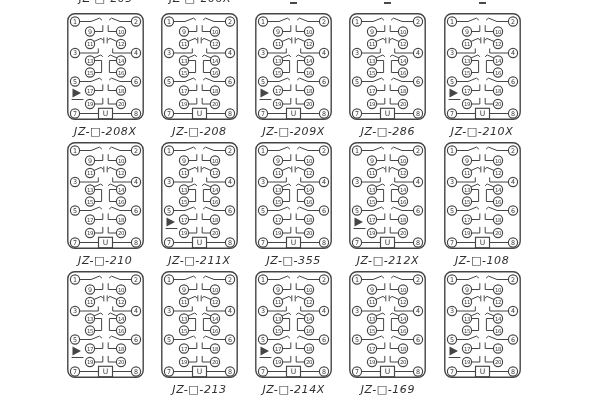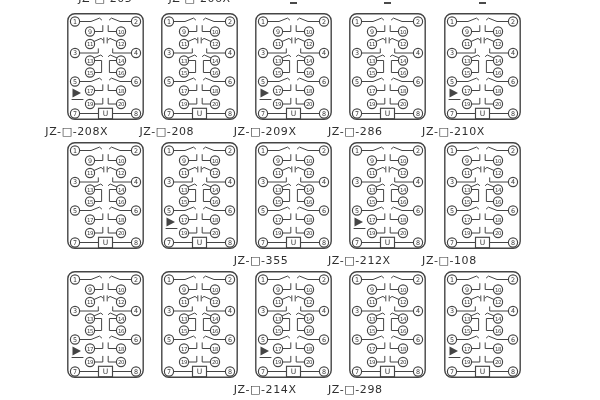--- a/index.html
+++ b/index.html
@@ -9,22 +9,22 @@
   }
   .crop-strip{position:absolute;left:0;top:0;width:600px;height:5px;overflow:hidden;}
   .crop-label{
     position:absolute;top:-8px;width:120px;text-align:center;
     font-size:11px;letter-spacing:.5px;color:#2f2f2f;white-space:nowrap;
   }
   .crop-tick{position:absolute;top:2px;width:7px;height:1.6px;background:#4a4a4a;}
   .cell{position:absolute;width:77px;height:140px;}
   .cell svg{display:block;}
   .cell-label{
-    position:absolute;left:-21.5px;top:112px;width:120px;text-align:left;
-    font-size:11px;letter-spacing:.6px;color:#2f2f2f;white-space:nowrap;
+    position:absolute;left:-21.5px;top:112px;width:120px;text-align:center;
+    font-size:11px;letter-spacing:.6px;color:#2f2f2f;white-space:nowrap;font-style:italic;
   }
 </style>
 </head>
 <body>
 
 <div class="sheet">
   <div class="crop-strip" id="cropStrip">
       <div class="crop-label" style="left: 45.3px;">JZ-□-205</div>
       <div class="crop-label" style="left: 139.5px;">JZ-□-206X</div>
       <div class="crop-tick" style="left: 290.2px;"></div>
@@ -581,20 +581,21 @@
           </g>
           <g>
             <circle cx="54" cy="77.5" r="4.6" fill="#fff" stroke="#454545" stroke-width="1.15"></circle>
             <text x="54" y="79.5" text-anchor="middle" font-size="5.4" letter-spacing="-0.4" fill="#3a3a3a">18</text>
           </g>
           <g>
             <circle cx="54" cy="91" r="4.6" fill="#fff" stroke="#454545" stroke-width="1.15"></circle>
             <text x="54" y="93" text-anchor="middle" font-size="5.4" letter-spacing="-0.4" fill="#3a3a3a">20</text>
           </g>
         </svg>
+        <div class="cell-label">JZ-□-210</div>
       </div>
       <div class="cell" style="left: 161px; top: 141.5px;">
         <svg width="77" height="107" viewBox="0 0 77 107">
           <rect x="0.8" y="0.8" width="75.4" height="105.4" rx="7" fill="none" stroke="#454545" stroke-width="1.4"></rect>
           <path d="M12.6 8.5 L 24 8.5 L 32.5 5.1 L 34.6 6.9 M64.4 8.5 L 53 8.5 L 44.5 5.1 L 42.4 6.9 M27.6 18.5 L 35.8 18.5 L 35.8 12.6 M49.4 18.5 L 41.2 18.5 L 41.2 12.6 M26.3 28.8 L 34 25.4 L 35.8 26.9 M50.7 28.8 L 43 25.4 L 41.2 26.9 M36.8 24.8 L 36.8 30 M40.2 24.8 L 40.2 30 M12.6 40 L 31.3 40 L 31.3 35.8 M64.4 40 L 45.7 40 L 45.7 35.8 M26.3 45.2 L 33.8 42 L 35.6 43.5 M50.7 45.2 L 43.2 42 L 41.4 43.5 M27.6 47.5 L 34.6 47.5 L 34.6 59.5 L 27.6 59.5 M49.4 47.5 L 42.4 47.5 L 42.4 59.5 L 49.4 59.5 M12.6 68.5 L 24 68.5 L 32.5 65.1 L 34.6 66.9 M64.4 68.5 L 53 68.5 L 44.5 65.1 L 42.4 66.9 M27.6 77.5 L 35.8 77.5 L 35.8 71.8 M49.4 77.5 L 41.2 77.5 L 41.2 71.8 M27.6 91 L 35.8 91 L 35.8 85.3 M49.4 91 L 41.2 91 L 41.2 85.3 M12.6 100.5 L 31.5 100.5 M64.4 100.5 L 45.5 100.5 M45.5 100.5 L 64.4 100.5" fill="none" stroke="#454545" stroke-width="1" stroke-linecap="round" stroke-linejoin="round"></path>
           <g>
             <polygon points="5.5,75.5 5.5,84.5 14,80" fill="#454545"></polygon>
             <path d="M5 86.5 L16 86.5" stroke="#454545" stroke-width="1" stroke-linecap="round"></path>
           </g>
           <g>
@@ -675,20 +676,21 @@
           </g>
           <g>
             <circle cx="54" cy="77.5" r="4.6" fill="#fff" stroke="#454545" stroke-width="1.15"></circle>
             <text x="54" y="79.5" text-anchor="middle" font-size="5.4" letter-spacing="-0.4" fill="#3a3a3a">18</text>
           </g>
           <g>
             <circle cx="54" cy="91" r="4.6" fill="#fff" stroke="#454545" stroke-width="1.15"></circle>
             <text x="54" y="93" text-anchor="middle" font-size="5.4" letter-spacing="-0.4" fill="#3a3a3a">20</text>
           </g>
         </svg>
+        <div class="cell-label">JZ-□-211X</div>
       </div>
       <div class="cell" style="left: 255.2px; top: 141.5px;">
         <svg width="77" height="107" viewBox="0 0 77 107">
           <rect x="0.8" y="0.8" width="75.4" height="105.4" rx="7" fill="none" stroke="#454545" stroke-width="1.4"></rect>
           <path d="M12.6 8.5 L 24 8.5 L 32.5 5.1 L 34.6 6.9 M64.4 8.5 L 53 8.5 L 44.5 5.1 L 42.4 6.9 M27.6 18.5 L 35.8 18.5 L 35.8 12.6 M49.4 18.5 L 41.2 18.5 L 41.2 12.6 M26.3 28.8 L 34 25.4 L 35.8 26.9 M50.7 28.8 L 43 25.4 L 41.2 26.9 M36.8 24.8 L 36.8 30 M40.2 24.8 L 40.2 30 M12.6 40 L 31.3 40 L 31.3 35.8 M64.4 40 L 45.7 40 L 45.7 35.8 M26.3 45.2 L 33.8 42 L 35.6 43.5 M50.7 45.2 L 43.2 42 L 41.4 43.5 M27.6 47.5 L 34.6 47.5 L 34.6 59.5 L 27.6 59.5 M49.4 47.5 L 42.4 47.5 L 42.4 59.5 L 49.4 59.5 M12.6 68.5 L 24 68.5 L 32.5 65.1 L 34.6 66.9 M64.4 68.5 L 53 68.5 L 44.5 65.1 L 42.4 66.9 M27.6 77.5 L 35.8 77.5 L 35.8 71.8 M49.4 77.5 L 41.2 77.5 L 41.2 71.8 M27.6 91 L 35.8 91 L 35.8 85.3 M49.4 91 L 41.2 91 L 41.2 85.3 M12.6 100.5 L 31.5 100.5 M64.4 100.5 L 45.5 100.5 M45.5 100.5 L 64.4 100.5" fill="none" stroke="#454545" stroke-width="1" stroke-linecap="round" stroke-linejoin="round"></path>
           <g>
             <rect x="31.5" y="95.3" width="14" height="10.4" fill="#fff" stroke="#454545" stroke-width="1.15"></rect>
             <text x="38.5" y="103.2" text-anchor="middle" font-size="7.5" fill="#3a3a3a">U</text>
           </g>
           <g>
@@ -1136,20 +1138,21 @@
           </g>
           <g>
             <circle cx="54" cy="77.5" r="4.6" fill="#fff" stroke="#454545" stroke-width="1.15"></circle>
             <text x="54" y="79.5" text-anchor="middle" font-size="5.4" letter-spacing="-0.4" fill="#3a3a3a">18</text>
           </g>
           <g>
             <circle cx="54" cy="91" r="4.6" fill="#fff" stroke="#454545" stroke-width="1.15"></circle>
             <text x="54" y="93" text-anchor="middle" font-size="5.4" letter-spacing="-0.4" fill="#3a3a3a">20</text>
           </g>
         </svg>
+        <div class="cell-label">JZ-□-213</div>
       </div>
       <div class="cell" style="left: 255.2px; top: 271px;">
         <svg width="77" height="107" viewBox="0 0 77 107">
           <rect x="0.8" y="0.8" width="75.4" height="105.4" rx="7" fill="none" stroke="#454545" stroke-width="1.4"></rect>
           <path d="M12.6 8.5 L 24 8.5 L 32.5 5.1 L 34.6 6.9 M64.4 8.5 L 53 8.5 L 44.5 5.1 L 42.4 6.9 M27.6 18.5 L 35.8 18.5 L 35.8 12.6 M49.4 18.5 L 41.2 18.5 L 41.2 12.6 M26.3 28.8 L 34 25.4 L 35.8 26.9 M50.7 28.8 L 43 25.4 L 41.2 26.9 M36.8 24.8 L 36.8 30 M40.2 24.8 L 40.2 30 M12.6 40 L 31.3 40 L 31.3 35.8 M64.4 40 L 45.7 40 L 45.7 35.8 M26.3 45.2 L 33.8 42 L 35.6 43.5 M50.7 45.2 L 43.2 42 L 41.4 43.5 M27.6 47.5 L 34.6 47.5 L 34.6 59.5 L 27.6 59.5 M49.4 47.5 L 42.4 47.5 L 42.4 59.5 L 49.4 59.5 M12.6 68.5 L 24 68.5 L 32.5 65.1 L 34.6 66.9 M64.4 68.5 L 53 68.5 L 44.5 65.1 L 42.4 66.9 M27.6 77.5 L 35.8 77.5 L 35.8 71.8 M49.4 77.5 L 41.2 77.5 L 41.2 71.8 M27.6 91 L 35.8 91 L 35.8 85.3 M49.4 91 L 41.2 91 L 41.2 85.3 M12.6 100.5 L 31.5 100.5 M64.4 100.5 L 45.5 100.5 M45.5 100.5 L 64.4 100.5" fill="none" stroke="#454545" stroke-width="1" stroke-linecap="round" stroke-linejoin="round"></path>
           <g>
             <polygon points="5.5,75.5 5.5,84.5 14,80" fill="#454545"></polygon>
             <path d="M5 86.5 L16 86.5" stroke="#454545" stroke-width="1" stroke-linecap="round"></path>
           </g>
           <g>
@@ -1321,21 +1324,21 @@
           </g>
           <g>
             <circle cx="54" cy="77.5" r="4.6" fill="#fff" stroke="#454545" stroke-width="1.15"></circle>
             <text x="54" y="79.5" text-anchor="middle" font-size="5.4" letter-spacing="-0.4" fill="#3a3a3a">18</text>
           </g>
           <g>
             <circle cx="54" cy="91" r="4.6" fill="#fff" stroke="#454545" stroke-width="1.15"></circle>
             <text x="54" y="93" text-anchor="middle" font-size="5.4" letter-spacing="-0.4" fill="#3a3a3a">20</text>
           </g>
         </svg>
-        <div class="cell-label">JZ-□-298</div>
+        <div class="cell-label">JZ-□-169</div>
       </div>
       <div class="cell" style="left: 443.6px; top: 271px;">
         <svg width="77" height="107" viewBox="0 0 77 107">
           <rect x="0.8" y="0.8" width="75.4" height="105.4" rx="7" fill="none" stroke="#454545" stroke-width="1.4"></rect>
           <path d="M12.6 8.5 L 24 8.5 L 32.5 5.1 L 34.6 6.9 M64.4 8.5 L 53 8.5 L 44.5 5.1 L 42.4 6.9 M27.6 18.5 L 35.8 18.5 L 35.8 12.6 M49.4 18.5 L 41.2 18.5 L 41.2 12.6 M26.3 28.8 L 34 25.4 L 35.8 26.9 M50.7 28.8 L 43 25.4 L 41.2 26.9 M36.8 24.8 L 36.8 30 M40.2 24.8 L 40.2 30 M12.6 40 L 31.3 40 L 31.3 35.8 M64.4 40 L 45.7 40 L 45.7 35.8 M26.3 45.2 L 33.8 42 L 35.6 43.5 M50.7 45.2 L 43.2 42 L 41.4 43.5 M27.6 47.5 L 34.6 47.5 L 34.6 59.5 L 27.6 59.5 M49.4 47.5 L 42.4 47.5 L 42.4 59.5 L 49.4 59.5 M12.6 68.5 L 24 68.5 L 32.5 65.1 L 34.6 66.9 M64.4 68.5 L 53 68.5 L 44.5 65.1 L 42.4 66.9 M27.6 77.5 L 35.8 77.5 L 35.8 71.8 M49.4 77.5 L 41.2 77.5 L 41.2 71.8 M27.6 91 L 35.8 91 L 35.8 85.3 M49.4 91 L 41.2 91 L 41.2 85.3 M12.6 100.5 L 31.5 100.5 M64.4 100.5 L 45.5 100.5 M45.5 100.5 L 64.4 100.5" fill="none" stroke="#454545" stroke-width="1" stroke-linecap="round" stroke-linejoin="round"></path>
           <g>
             <polygon points="5.5,75.5 5.5,84.5 14,80" fill="#454545"></polygon>
             <path d="M5 86.5 L16 86.5" stroke="#454545" stroke-width="1" stroke-linecap="round"></path>
           </g>
           <g>

